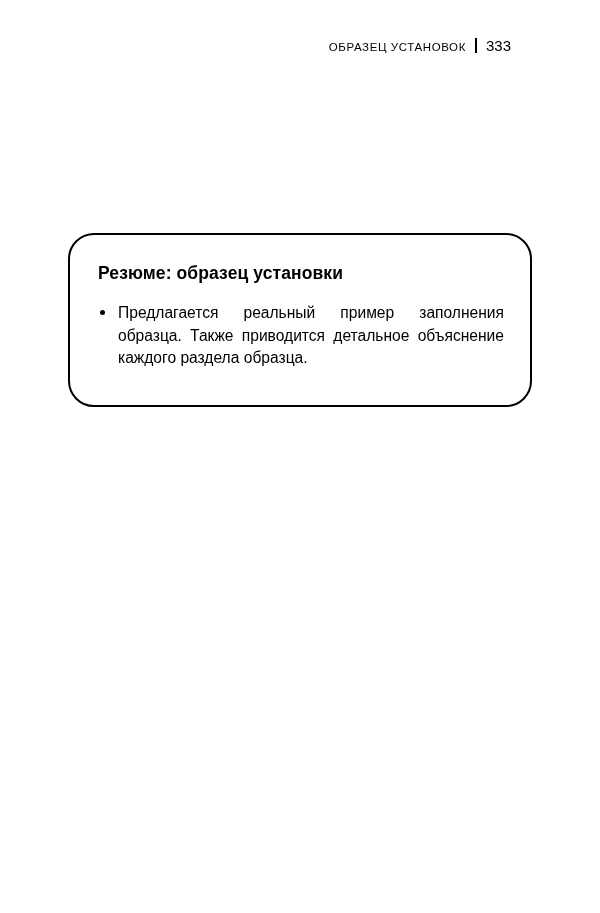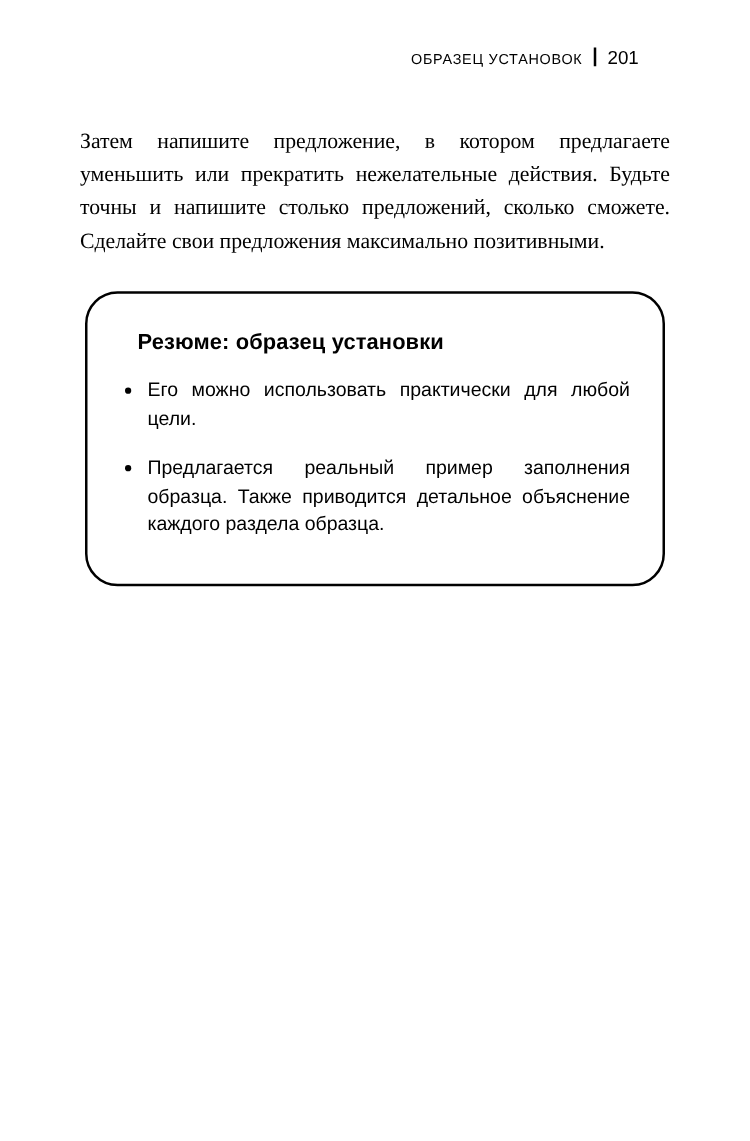--- a/index.html
+++ b/index.html
@@ -75,21 +75,21 @@
     width: 464px;
     box-sizing: border-box;
     border: 2.5px solid #000;
     border-radius: 26px;
     padding: 22px 26px 22px 28px;
     font-family: "Liberation Sans", sans-serif;
   }
   .summary-title {
     font-size: 17.5px;
     font-weight: bold;
-    margin: 6px 0 18px 12px;
+    margin: 6px 0 18px 0;
     letter-spacing: 0.1px;
   }
   .bullet-list {
     list-style: none;
     margin: 0;
     padding: 0;
   }
   .bullet-item {
     position: relative;
     padding-left: 20px;
@@ -113,32 +113,27 @@
   }
 </style>
 </head>
 <body>
 
 <div class="page">
 
   <div class="running-head">
     <span class="rh-title">ОБРАЗЕЦ УСТАНОВОК</span>
     <span class="rh-rule"></span>
-    <span class="rh-page">201</span>
+    <span class="rh-page">333</span>
   </div>
 
-  <p class="body-text">Затем напишите предложение, в котором предлагаете уменьшить или прекратить нежелательные действия. Будьте точны и напишите столько предложений, сколько сможете. Сделайте свои предложения максимально позитивными.</p>
 
   <div class="summary-box">
     <div class="summary-title">Резюме: образец установки</div>
     <ul class="bullet-list">
-      <li class="bullet-item">
-        <span class="dot"></span>
-        <span>Его можно использовать практически для любой цели.</span>
-      </li>
       <li class="bullet-item">
         <span class="dot"></span>
         <span>Предлагается реальный пример заполнения образца. Также приводится детальное объяснение каждого раздела образца.</span>
       </li>
     </ul>
   </div>
 
 </div>
 
 </body></html>

